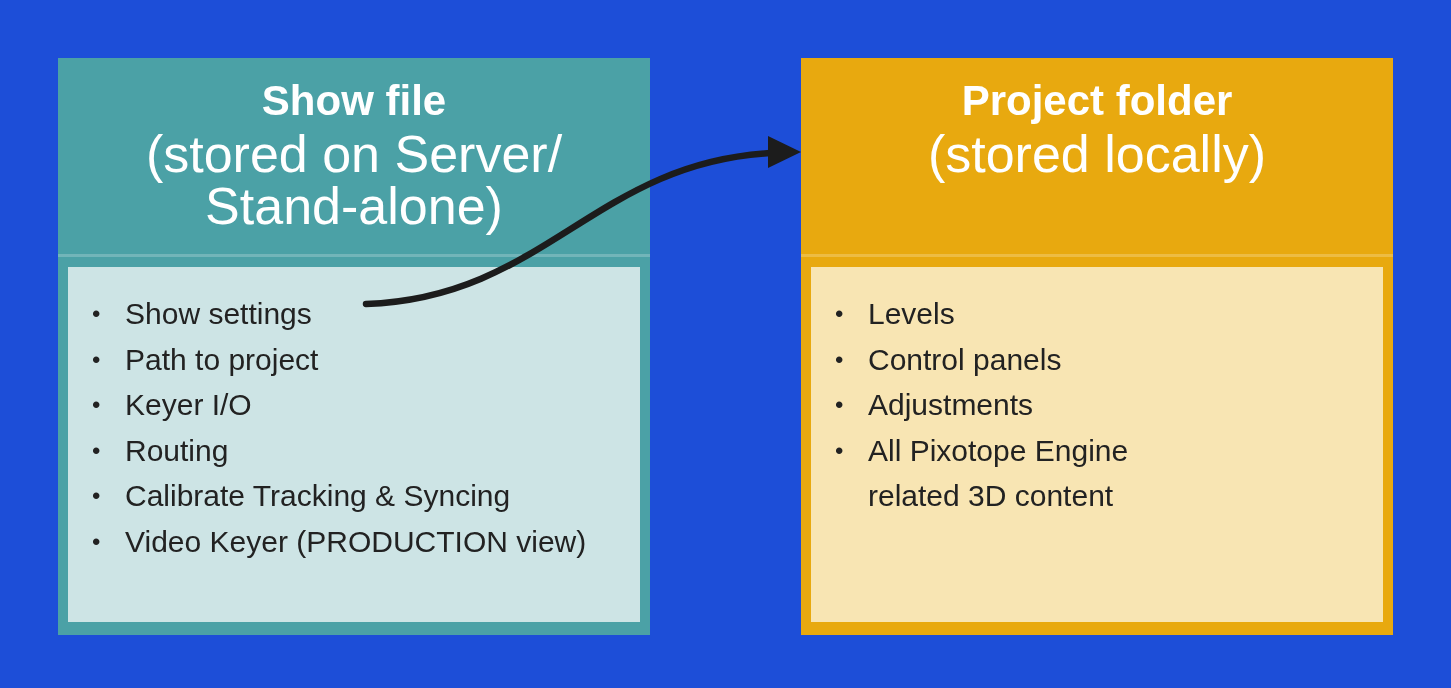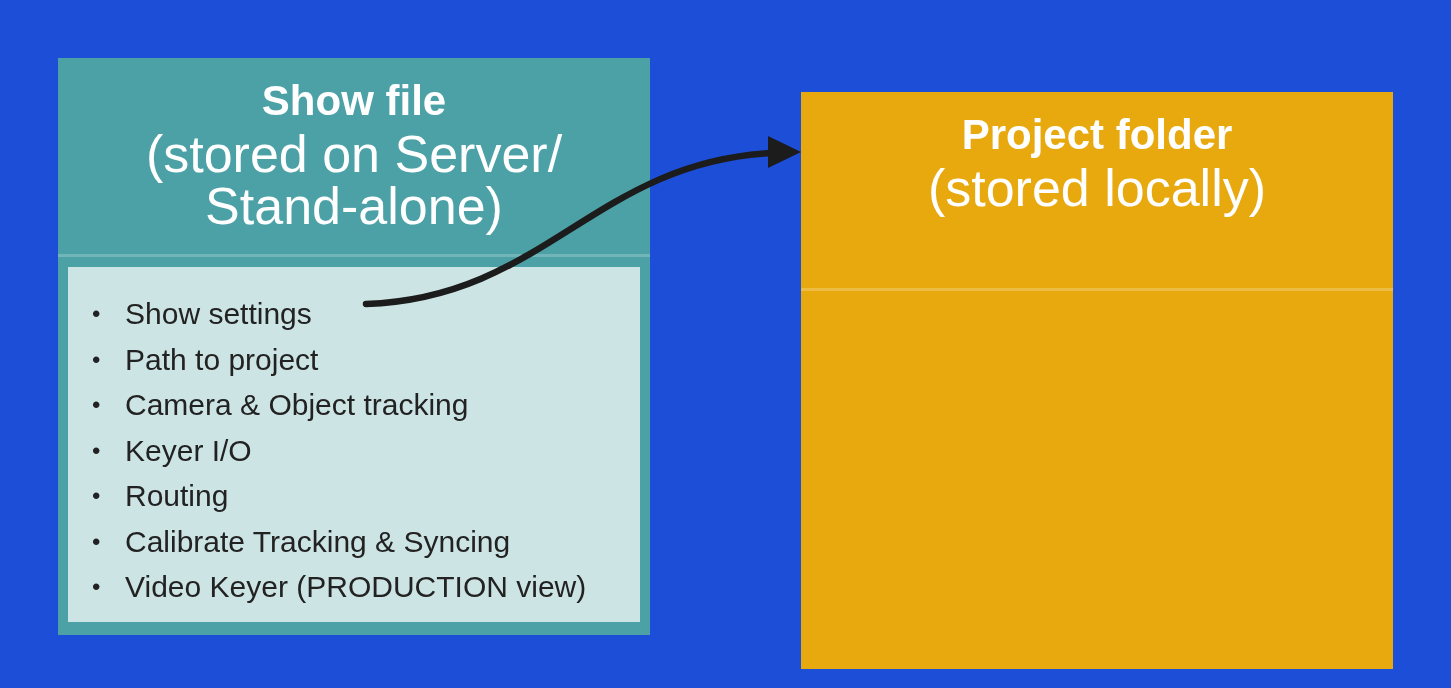--- a/index.html
+++ b/index.html
@@ -59,21 +59,21 @@
     position: absolute;
     left: 10px;
     right: 10px;
     top: 209px;
     bottom: 13px;
     box-sizing: border-box;
     padding: 24px 10px 10px 0;
   }
   .box.left  { background: #4ba1a6; }
   .box.left  .box-body { background: #cde4e5; }
-  .box.right { background: #e8a90f; margin-top: 34px; }
+  .box.right { background: #e8a90f; }
   .box.right .box-body { background: #f8e5b3; }
 
   ul.item-list {
     margin: 0;
     padding: 0;
     list-style: none;
     color: #222222;
   }
   ul.item-list li {
     position: relative;
@@ -108,35 +108,43 @@
     <div class="box-header">
       <div class="box-title">Show file</div>
       <div class="box-subtitle">(stored on Server/
 Stand-alone)</div>
     </div>
     <div class="seam"></div>
     <div class="box-body">
       <ul class="item-list">
           <li>Show settings</li>
           <li>Path to project</li>
-          <li>Camera &amp; Object tracking</li>
           <li>Keyer I/O</li>
           <li>Routing</li>
           <li>Calibrate Tracking &amp; Syncing</li>
           <li>Video Keyer (PRODUCTION view)</li>
         </ul>
     </div>
   </div>
 
   <div class="box right">
     <div class="box-header">
       <div class="box-title">Project folder</div>
       <div class="box-subtitle">(stored locally)</div>
     </div>
     <div class="seam"></div>
+    <div class="box-body">
+      <ul class="item-list">
+          <li>Levels</li>
+          <li>Control panels</li>
+          <li>Adjustments</li>
+          <li>All Pixotope Engine
+related 3D content</li>
+        </ul>
+    </div>
   </div>
 
   <svg class="arrow-overlay" viewBox="0 0 1451 688">
     <path d="M 366 304 C 545 298, 595 162, 772 153" fill="none" stroke="#1c1c1c" stroke-width="6.5" stroke-linecap="round"></path>
     <polygon points="801,152 768,136 768,168" fill="#1c1c1c"></polygon>
   </svg>
 
 </div>
 
 </body></html>

